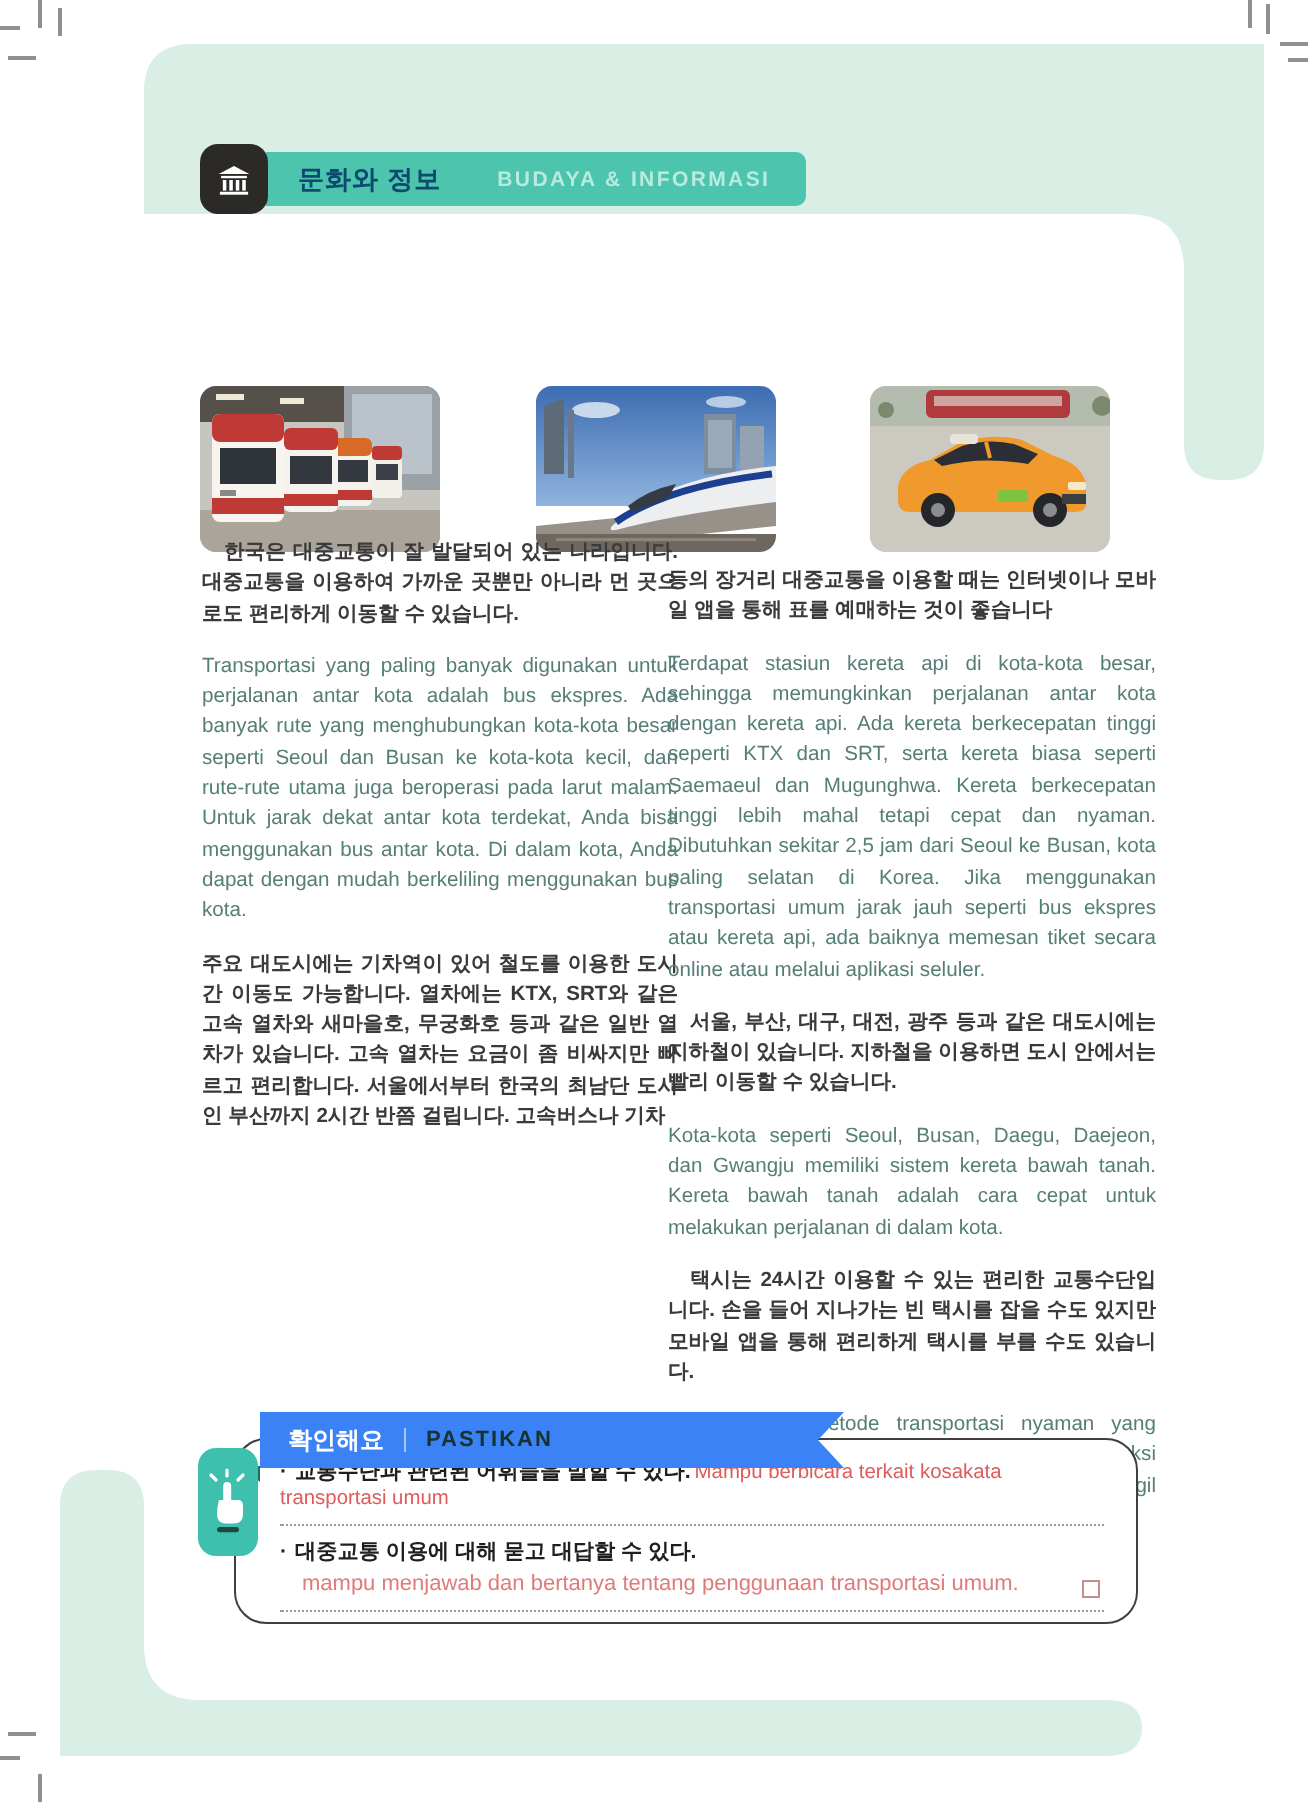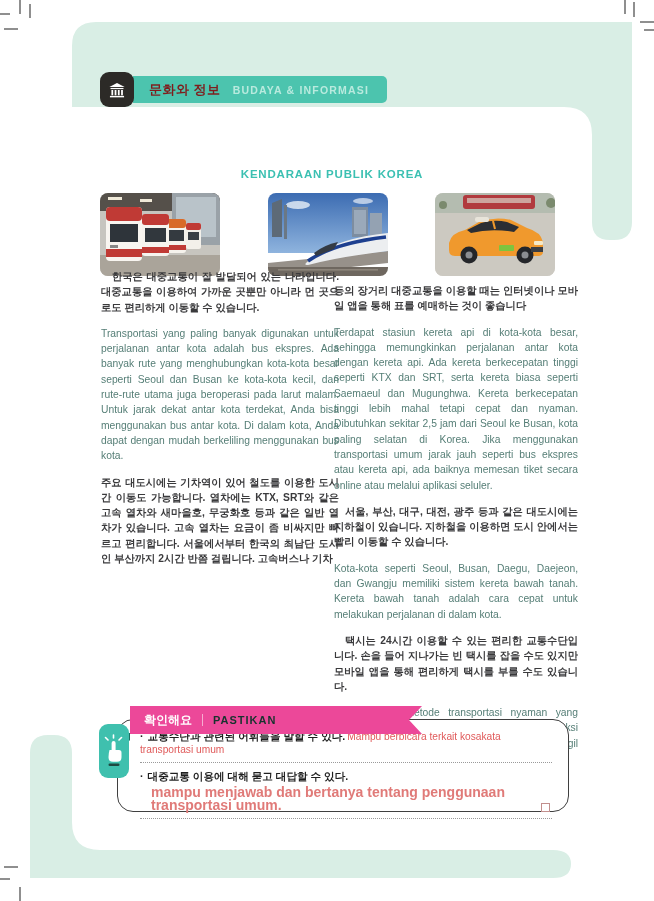--- a/index.html
+++ b/index.html
@@ -9,22 +9,22 @@
   .abs { position:absolute; }
 
   
   .mark { position:absolute; background:#8f8f8f; }
 
   
   .hdr-badge { left:100px; top:72px; width:34px; height:35px; background:#2c2a27; border-radius:9px;
                display:flex; align-items:center; justify-content:center; z-index:3; }
   .hdr-banner { left:133px; top:76px; height:27px; background:#4cc4ae; border-radius:0 5px 5px 0;
                 display:flex; align-items:center; padding:0 18px 0 16px; gap:12px; z-index:2; }
-  .hdr-ko { color:#7f1d1d; font-weight:bold; font-size:13px; letter-spacing:0.5px; }
-  .hdr-id { color:#b9eade; font-weight:bold; font-size:10.5px; letter-spacing:1.2px; }
+  .hdr-ko { color:#0c4a6e; font-weight:bold; font-size:13px; letter-spacing:0.5px; }
+  .hdr-id { color:#b9eade; font-weight:bold; font-size:10.5px; letter-spacing:1.2px;margin-left:16px; }
 
   .title { left:72px; top:131px; width:520px; text-align:center; font-size:30px; font-weight:bold;
            color:#151515; letter-spacing:-0.5px; }
   .subtitle { left:72px; top:168px; width:520px; text-align:center; font-size:11.5px; font-weight:bold;
               color:#3bc0b2; letter-spacing:0.8px; }
 
   
   .photos { left:100px; top:193px; width:455px; display:flex; justify-content:space-between; }
   .photo { width:120px; height:83px; border-radius:8px; overflow:hidden; display:block; }
 
@@ -33,35 +33,35 @@
   .col-left  { left:86px;  top:269px; width:238px;margin-left:15px; }
   .col-right { left:334px; top:283px; width:244px; }
   .col p { margin:0 0 11px; }
   .col p.ko { color:#3a3a3c; font-weight:600; }
   .col p.id { color:#557e76; font-weight:500; }
   .col p.indent { text-indent:11px; }
 
   
   .ck-box { left:117px; top:719px; width:452px; height:93px; background:#fff;
             border:1.6px solid #3f3f3f; border-radius:16px; z-index:1; padding:10px 16px 8px 22px; }
-  .ck-ribbon { left:130px; top:706px; width:292px; height:28px; background:#ec4899; z-index:4;
+  .ck-ribbon { left:130px; top:706px; width:292px; height:28px; background:#3b82f6; z-index:4;
                clip-path:polygon(0 0,100% 0,calc(100% - 13px) 50%,100% 100%,0 100%);
                display:flex; align-items:center; padding:0 0 0 14px; gap:10px; }
   .ck-ribbon .ko { color:#fff; font-weight:bold; font-size:12px; }
   .ck-ribbon .div { width:1px; height:12px; background:rgba(255,255,255,.55); }
   .ck-ribbon .id { color:#17332e; font-weight:800; font-size:11px; letter-spacing:1px; }
   .ribbon-fold { left:121px; top:733px; width:9px; height:8px; background:#1e6e63;
                  clip-path:polygon(100% 0,100% 100%,0 0); z-index:3; }
   .hand-badge { left:99px; top:724px; width:30px; height:54px; background:#3fc0ae; border-radius:9px;
                 z-index:5; display:flex; align-items:center; justify-content:center; }
   .ck-row { position:relative; font-size:10.6px; line-height:13px; }
   .ck-row .bullet { color:#222; font-weight:bold; margin-right:4px; }
   .ck-row .ko { color:#1f1f1f; font-weight:bold; }
   .ck-row .id-inline { color:#e05a5a; font-weight:500; font-size:10.2px; margin-left:2px; }
-  .ck-row .id-block  { display:block; color:#e07a78; font-weight:700; font-size:14px;
+  .ck-row .id-block  { display:block; color:#e07a78; font-weight:400; font-size:11px;
                        padding-left:11px; margin-top:3px; }
   .ck-sep { border:none; border-top:1.5px dotted #9a9a9a; margin:6px 0 7px; }
   .checkbox { position:absolute; width:9px; height:9px; border:1.2px solid #c28f8d; background:#fff; }
   .cb-2 { right:2px; bottom:0px; }
   .cb-3 { right:2px; top:2px; }
 
   
   .footer { right:94px; top:822px; display:flex; align-items:baseline; gap:5px; }
   .f-num  { color:#29b2bf; font-weight:bold; font-size:12px; }
   .f-ko   { color:#1b3a63; font-weight:bold; font-size:11px; }
@@ -105,21 +105,20 @@
         <rect x="24" y="17" width="3" height="9"></rect>
         <rect x="5" y="27" width="24" height="2.5"></rect>
       </g>
     </svg>
   </div>
   <div class="abs hdr-banner">
     <span class="hdr-ko">문화와 정보</span>
     <span class="hdr-id">BUDAYA &amp; INFORMASI</span>
   </div>
 
-  <div class="abs subtitle">KENDARAAN PUBLIK KOREA</div>
 
   <div class="abs photos">
     <svg class="photo" viewBox="0 0 120 83" preserveAspectRatio="none">
       <rect width="120" height="83" fill="#c7c5bf"></rect>
       <rect width="120" height="18" fill="#55504a"></rect>
       <rect x="8" y="4" width="14" height="3" fill="#efe9d8"></rect>
         <rect x="40" y="6" width="12" height="3" fill="#efe9d8"></rect>
       <rect x="72" y="0" width="48" height="52" fill="#9aa2a8"></rect>
       <rect x="76" y="4" width="40" height="40" fill="#b9c3c9"></rect>
       <rect x="0" y="62" width="120" height="21" fill="#aaa49a"></rect>

